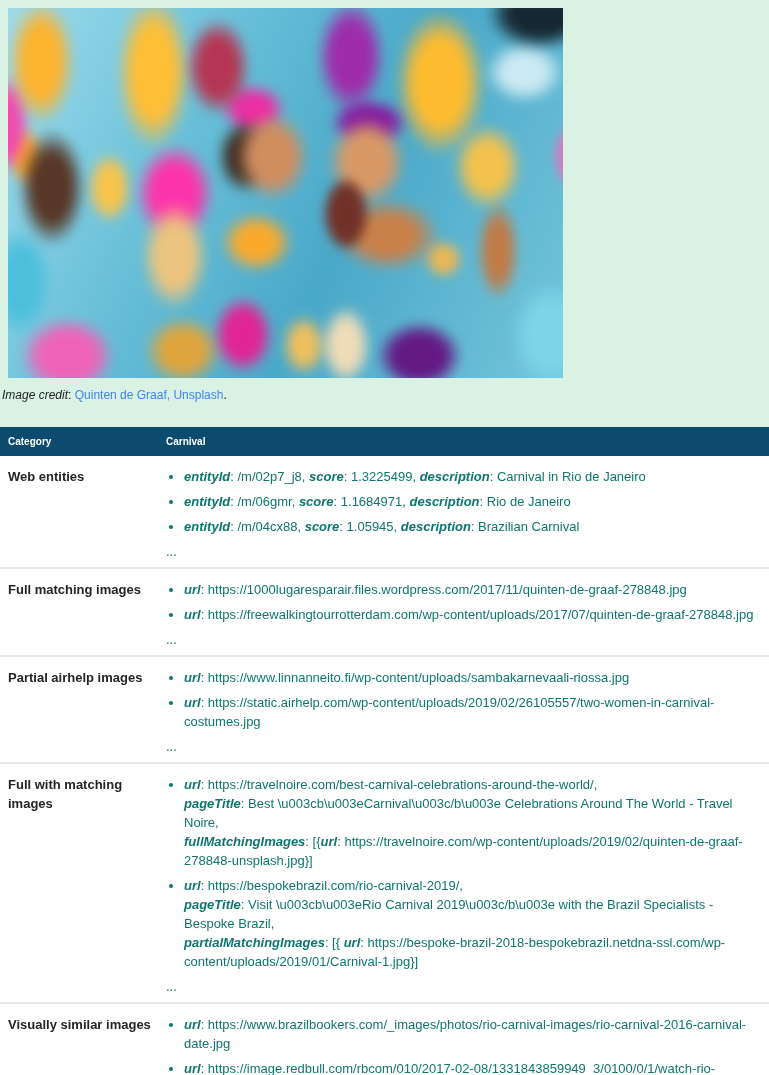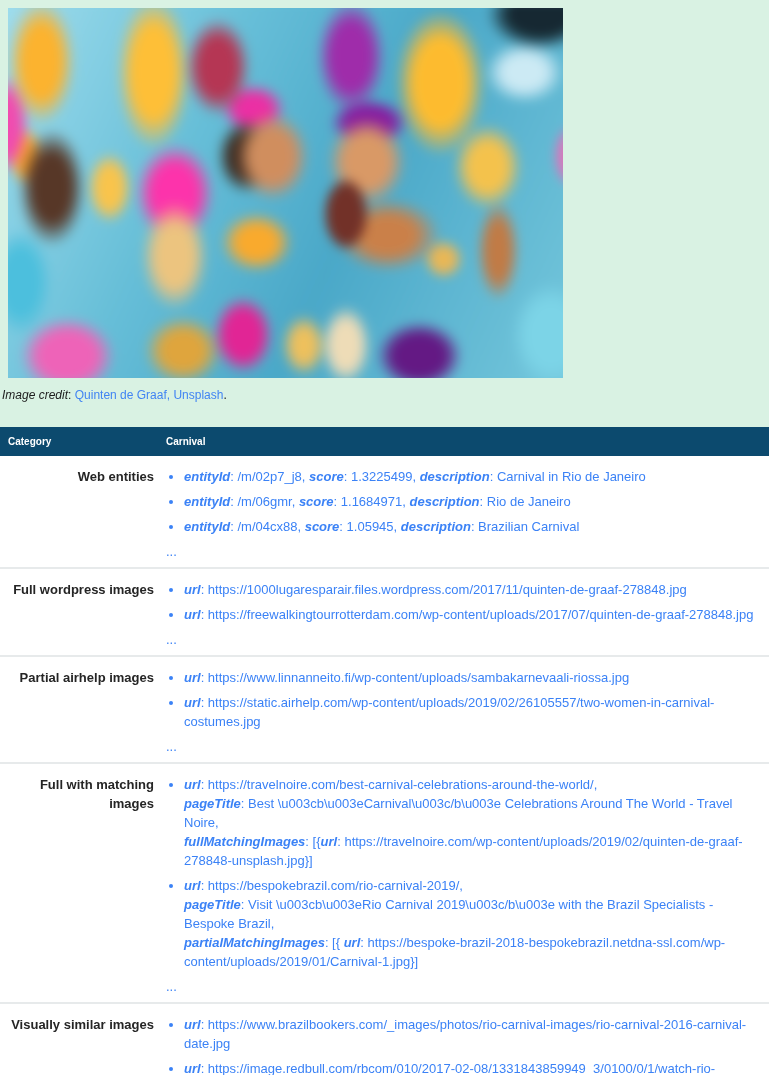--- a/index.html
+++ b/index.html
@@ -75,23 +75,23 @@
   thead th {
     background:#0c4a6e; color:#ffffff;
     font-weight:700; font-size:10px;
     text-align:left; padding:9px 8px;
   }
   th.cat, td.cat { width:142px; }
   tbody tr { border-bottom:2px solid #e7eaeb; vertical-align:top; }
   tbody tr:last-child { border-bottom:none; }
   td.cat {
     padding:11px 4px 4px 8px;
-    font-weight:700; line-height:19px; color:#252525;text-align:right;
+    font-weight:700; line-height:19px; color:#252525;
   }
-  td.resp { padding:11px 14px 4px 0; line-height:19px; color:#3b82f6; overflow-wrap:anywhere; }
+  td.resp { padding:11px 14px 4px 0; line-height:19px; color:#0f766e; overflow-wrap:anywhere; }
   td.resp ul { margin:0; padding:0 0 0 26px; list-style:disc outside; }
   td.resp li { margin:0 0 6px 0; }
   td.resp b.key { font-weight:700; font-style:italic; }
   td.resp .ellipsis { margin:0 0 2px 8px; }
 </style>
 </head>
 <body>
 
 <div class="photo">
   <div class="photo-art"></div>
@@ -112,21 +112,21 @@
         <td class="resp">
           <ul>
             <li><b class="key">entityId</b>: /m/02p7_j8, <b class="key">score</b>: 1.3225499, <b class="key">description</b>: Carnival in Rio de Janeiro</li>
             <li><b class="key">entityId</b>: /m/06gmr, <b class="key">score</b>: 1.1684971, <b class="key">description</b>: Rio de Janeiro</li>
             <li><b class="key">entityId</b>: /m/04cx88, <b class="key">score</b>: 1.05945, <b class="key">description</b>: Brazilian Carnival</li>
           </ul>
           <div class="ellipsis">...</div>
         </td>
       </tr>
       <tr>
-        <td class="cat">Full wordpress images</td>
+        <td class="cat">Full matching images</td>
         <td class="resp">
           <ul>
             <li><b class="key">url</b>: https://1000lugaresparair.files.wordpress.com/2017/11/quinten-de-graaf-278848.jpg</li>
             <li><b class="key">url</b>: https://freewalkingtourrotterdam.com/wp-content/uploads/2017/07/quinten-de-graaf-278848.jpg</li>
           </ul>
           <div class="ellipsis">...</div>
         </td>
       </tr>
       <tr>
         <td class="cat">Partial airhelp images</td>

